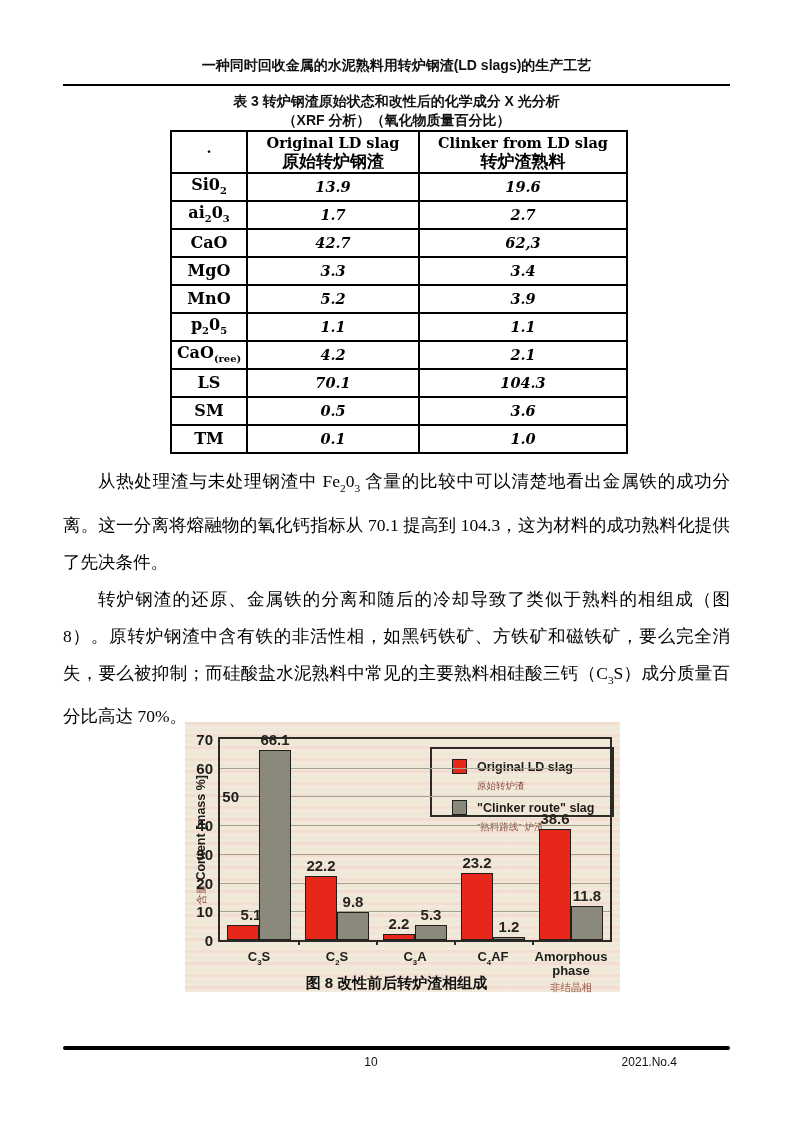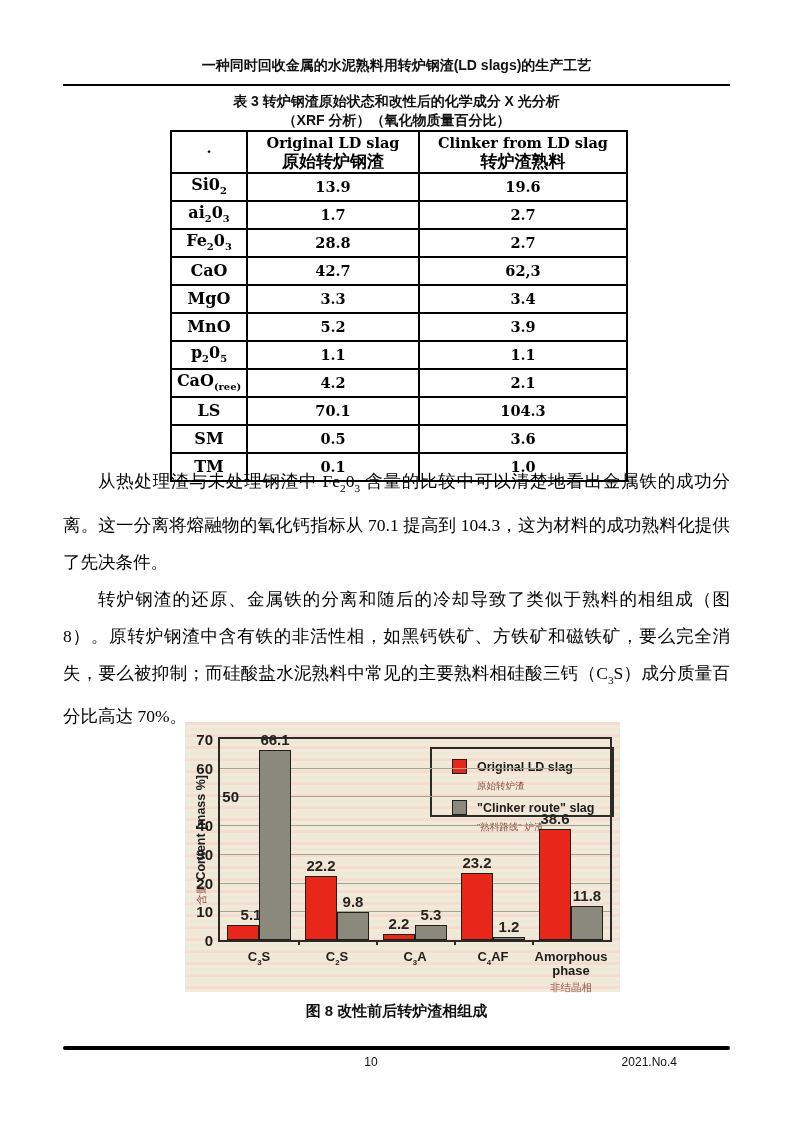--- a/index.html
+++ b/index.html
@@ -16,21 +16,21 @@
   .table-title{position:absolute;top:92px;left:63px;width:667px;text-align:center;
     font-family:"Liberation Sans","DejaVu Sans",sans-serif;font-weight:600;font-size:14px;line-height:19px;color:#111;}
   
   table.xrf{position:absolute;top:130px;left:170px;width:456px;border-collapse:collapse;
     font-family:"DejaVu Serif","Liberation Serif",serif;font-weight:bold;color:#000;table-layout:fixed;}
   table.xrf th,table.xrf td{border:2px solid #000;text-align:center;padding:0;vertical-align:middle;}
   table.xrf col.c1{width:76px;} table.xrf col.c2{width:172px;} table.xrf col.c3{width:208px;}
   table.xrf thead th{height:40px;font-size:14.5px;line-height:18px;}
   table.xrf thead .zh{font-size:17px;}
   table.xrf tbody th{height:26px;font-size:16px;line-height:1;}
-  table.xrf tbody td{font-size:14.5px;line-height:1;}
+  table.xrf tbody td{font-size:14.5px;line-height:1;font-style:italic;}
   table.xrf sub{font-size:0.62em;}
   
   .bodytext{position:absolute;top:463px;left:63px;width:667px;font-size:17.5px;line-height:37px;
     text-align:justify;color:#000;}
   .bodytext p{margin:0;text-indent:2em;}
   .bodytext sub{font-size:0.65em;}
   
   #chart{position:absolute;left:185px;top:722px;width:435px;height:270px;
     background:#f3e9da;
     background-image:repeating-linear-gradient(180deg,
@@ -57,21 +57,21 @@
   .xlabel sub{font-size:0.6em;}
   .xlabel .zh{display:block;font-size:10.5px;font-weight:normal;color:#9b5a4a;margin-top:2px;}
   .legend{position:absolute;left:245px;top:25px;width:184px;height:70px;border:2px solid #2b2a27;
     box-sizing:border-box;padding:8px 0 0 20px;}
   .leg-item{display:flex;align-items:flex-start;margin-bottom:5px;}
   .leg-swatch{width:13px;height:13px;border:1px solid #1f1e1b;margin:2px 10px 0 0;flex:none;}
   .leg-en{font-family:"Liberation Sans","DejaVu Sans",sans-serif;font-weight:bold;font-size:12.5px;
     line-height:14px;color:#1c1c1a;}
   .leg-zh{font-family:"Liberation Sans","DejaVu Sans",sans-serif;font-size:9.5px;color:#8a4f42;line-height:11px;}
   
-  .caption{position:absolute;top:1002px;left:63px;width:667px;text-align:center;
+  .caption{position:absolute;top:974px;left:63px;width:667px;text-align:center;
     font-family:"Liberation Sans","DejaVu Sans",sans-serif;font-weight:600;font-size:15px;color:#111;}
   .footer-rule{position:absolute;top:1046px;left:63px;width:667px;height:4px;background:#000;border-radius:2px;}
   .footer-page{position:absolute;top:1055px;left:63px;width:616px;text-align:center;
     font-family:"Liberation Sans","DejaVu Sans",sans-serif;font-size:12px;color:#111;}
   .footer-issue{position:absolute;top:1055px;right:116px;
     font-family:"Liberation Sans","DejaVu Sans",sans-serif;font-size:12px;color:#111;}
 </style>
 </head>
 <body>
 
@@ -104,25 +104,20 @@
   </thead>
   <tbody id="table-body">
       <tr>
         <th>Si0<sub>2</sub></th>
         <td>13.9</td>
         <td>19.6</td>
       </tr>
       <tr>
         <th>ai<sub>2</sub>0<sub>3</sub></th>
         <td>1.7</td>
-        <td>2.7</td>
-      </tr>
-      <tr>
-        <th>Fe<sub>2</sub>0<sub>3</sub></th>
-        <td>28.8</td>
         <td>2.7</td>
       </tr>
       <tr>
         <th>CaO</th>
         <td>42.7</td>
         <td>62,3</td>
       </tr>
       <tr>
         <th>MgO</th>
         <td>3.3</td>

